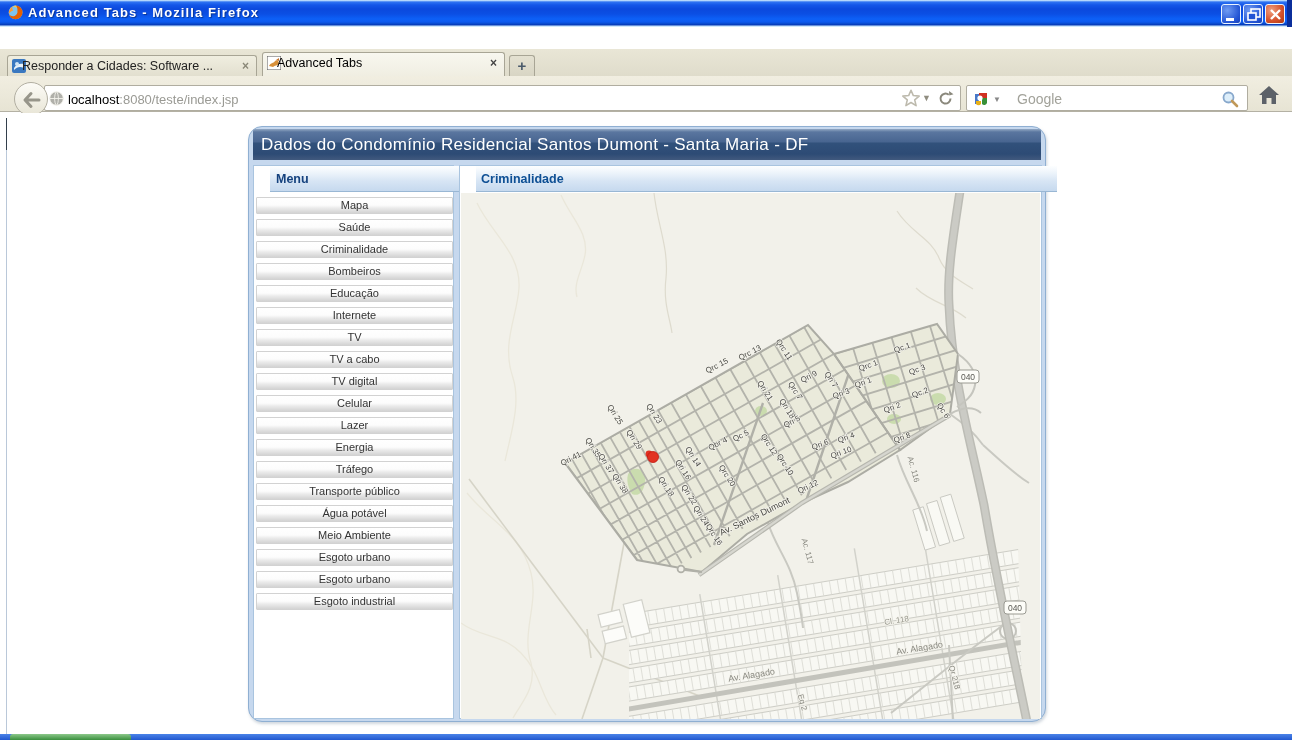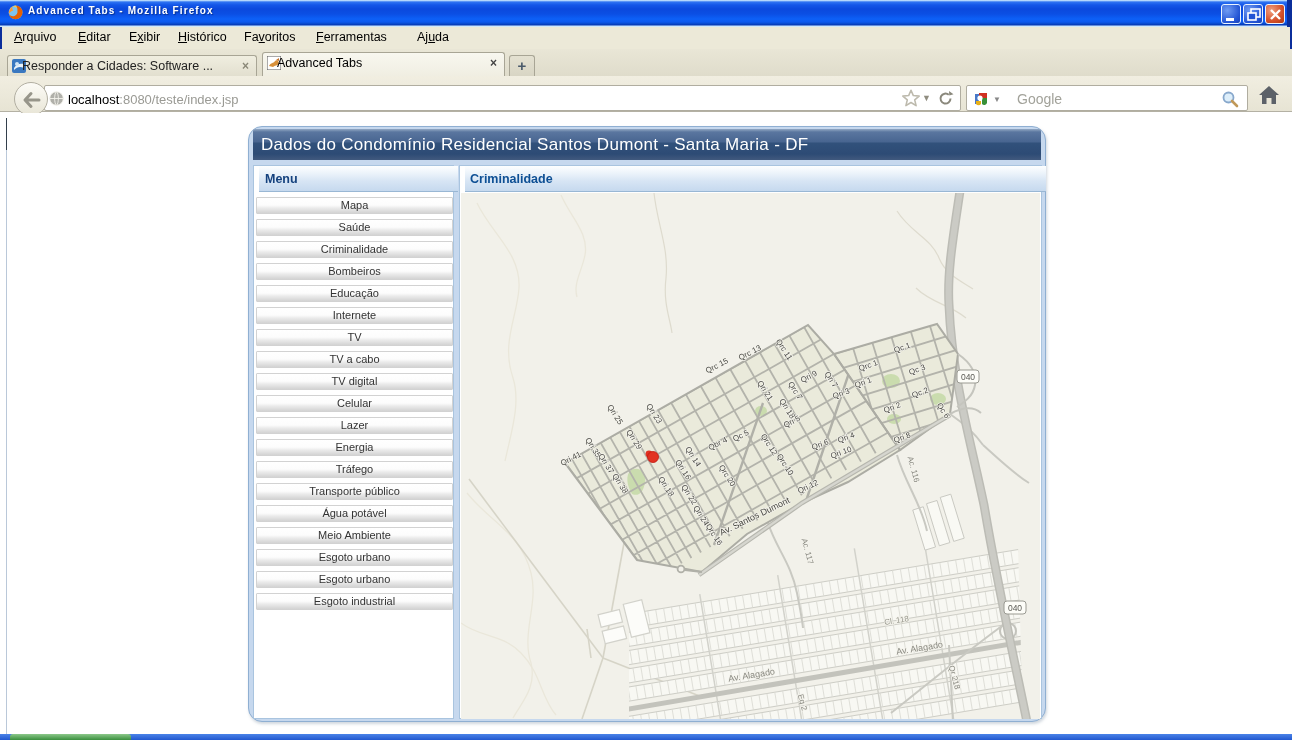--- a/index.html
+++ b/index.html
@@ -1,21 +1,21 @@
 <!DOCTYPE html>
 <html><head><meta charset="utf-8"><title>Advanced Tabs</title>
 <style>
 * { margin:0; padding:0; box-sizing:border-box; }
 html,body { width:1292px; height:740px; overflow:hidden; font-family:"Liberation Sans",sans-serif; background:#fff; }
 #screen { position:absolute; left:0; top:0; width:1292px; height:740px; }
 
 #titlebar { position:absolute; left:0; top:0; width:1292px; height:27px;
  background:linear-gradient(to bottom,#dff6ff 0px,#2e73f2 2px,#1356e8 5px,#0b49dd 9px,#0b4fe4 14px,#0d60f7 19px,#0c59ee 22px,#0847c6 24px,#0335b5 25px,#cfe9fb 26px);
 }
-#titlebar .ttl { position:absolute; left:28px; top:5px; color:#fff; font-size:10px; font-weight:bold; letter-spacing:1.1px; text-shadow:1px 1px 1px rgba(0,30,90,.6); font-family:"Liberation Sans",sans-serif; }
+#titlebar .ttl { position:absolute; left:28px; top:5px; color:#fff; font-size:13px; font-weight:bold; letter-spacing:1.1px; text-shadow:1px 1px 1px rgba(0,30,90,.6); font-family:"Liberation Sans",sans-serif; }
 #fficon { position:absolute; left:7px; top:4px; width:18px; height:18px; }
 .winbtn { position:absolute; top:4px; width:20px; height:20px; border-radius:3px; border:1px solid #eaf4ff; }
 #btnmin { left:1221px; background:radial-gradient(circle at 30% 30%, #6f9bf2, #2254d4 70%, #1a41b8); }
 #btnmax { left:1243px; background:radial-gradient(circle at 30% 30%, #6f9bf2, #2254d4 70%, #1a41b8); }
 #btncls { left:1265px; background:radial-gradient(circle at 30% 30%, #f0a080, #d4502a 60%, #b03a10); }
 .winbtn svg { position:absolute; left:0; top:0; }
 #titlebar .rightdark { position:absolute; right:0; top:0; width:5px; height:27px; background:#0b2e9b; }
 
 #menubar { position:absolute; left:0; top:27px; width:1292px; height:22px; background:#ece9d8; font-size:12.5px; color:#000; }
 #menubar span { position:absolute; top:3px; }
@@ -54,21 +54,21 @@
 
 #panel { position:absolute; left:248px; top:126px; width:798px; height:596px; background:#c6d8ee;
   border:1px solid #8fafd2; border-radius:14px; box-shadow:1px 2px 3px rgba(120,140,160,0.35); }
 #phead { position:absolute; left:4px; top:2px; width:788px; height:31px;
   background:linear-gradient(to bottom,#93a9c4 0px,#5a769f 3px,#486590 13px,#31517b 14px,#2d4b75 25px,#41597e 31px);
   border-radius:2px 2px 0 0; }
 #phead .ptxt { position:absolute; left:8px; top:6px; color:#fff; font-size:17px; letter-spacing:0.3px; }
 .subpanel { position:absolute; background:#fff; border:1px solid #a9c4df; }
 #menupanel { left:4px; top:38px; width:201px; height:554px; }
 #mappanel { left:210px; top:38px; width:583px; height:554px; }
-.sphead { position:absolute; left:5px; top:0; width:100%; height:26px;
+.sphead { position:absolute; left:16px; top:0; width:100%; height:26px;
   background:linear-gradient(to bottom,#fdfeff 0px,#eaf2fa 8px,#d7e5f4 15px,#c4d8ee 26px);
   border-bottom:1px solid #99b7d4; font-weight:bold; font-size:12.5px; }
 #menupanel .sphead span { position:absolute; left:6px; top:6px; color:#15427e; }
 #mappanel .sphead span { position:absolute; left:5px; top:6px; color:#0d4f94; }
 #btncol { position:absolute; left:2px; top:31px; width:197px; }
 .mbtn { height:17px; margin-bottom:5px; border:1px solid #d2d2d2; border-radius:1px;
   background:linear-gradient(to bottom,#ffffff 0%,#fcfcfc 48%,#eaeaea 68%,#d3d3d3 100%);
   font-size:11px; color:#333; text-align:center; line-height:15px; }
 #mapbox { position:absolute; left:1px; top:27px; width:579px; height:526px; overflow:hidden; }
 
@@ -95,31 +95,20 @@
           <rect x="7" y="4" width="9" height="8" fill="none" stroke="#fff" stroke-width="1.6"></rect>
           <rect x="4" y="8" width="8" height="7" fill="#2254d4" stroke="#fff" stroke-width="1.6"></rect>
         </svg>
       </div>
     <div class="winbtn" id="btncls">
         <svg width="20" height="20">
           <path d="M5 5 L14 14 M14 5 L5 14" stroke="#fff" stroke-width="2.4"></path>
         </svg>
       </div>
     <div class="rightdark"></div>
-  </div>
-  <div id="menubar">
-    <div class="brd"></div>
-      <div class="brdr"></div>
-    <span style="left:14px"><u>A</u>rquivo</span>
-    <span style="left:78px"><u>E</u>ditar</span>
-    <span style="left:129px">E<u>x</u>ibir</span>
-    <span style="left:178px"><u>H</u>istórico</span>
-    <span style="left:244px">Fa<u>v</u>oritos</span>
-    <span style="left:316px"><u>F</u>erramentas</span>
-    <span style="left:417px">Aj<u>u</u>da</span>
   </div>
   <div id="tabbar">
     <div class="tab" id="tab1">
       <svg class="ticon" viewBox="0 0 14 14">
           <rect width="14" height="14" rx="2" fill="#3a78c0"></rect>
           <path d="M2 9 C4 5 8 4 12 5 L12 9 C8 7 5 8 2 11 Z" fill="#e8f2fa"></path>
           <circle cx="5" cy="5" r="2" fill="#cfe4f4"></circle>
         </svg>
       <span class="tlabel">Responder a Cidades: Software ...</span>
         <span class="tclose">×</span>

